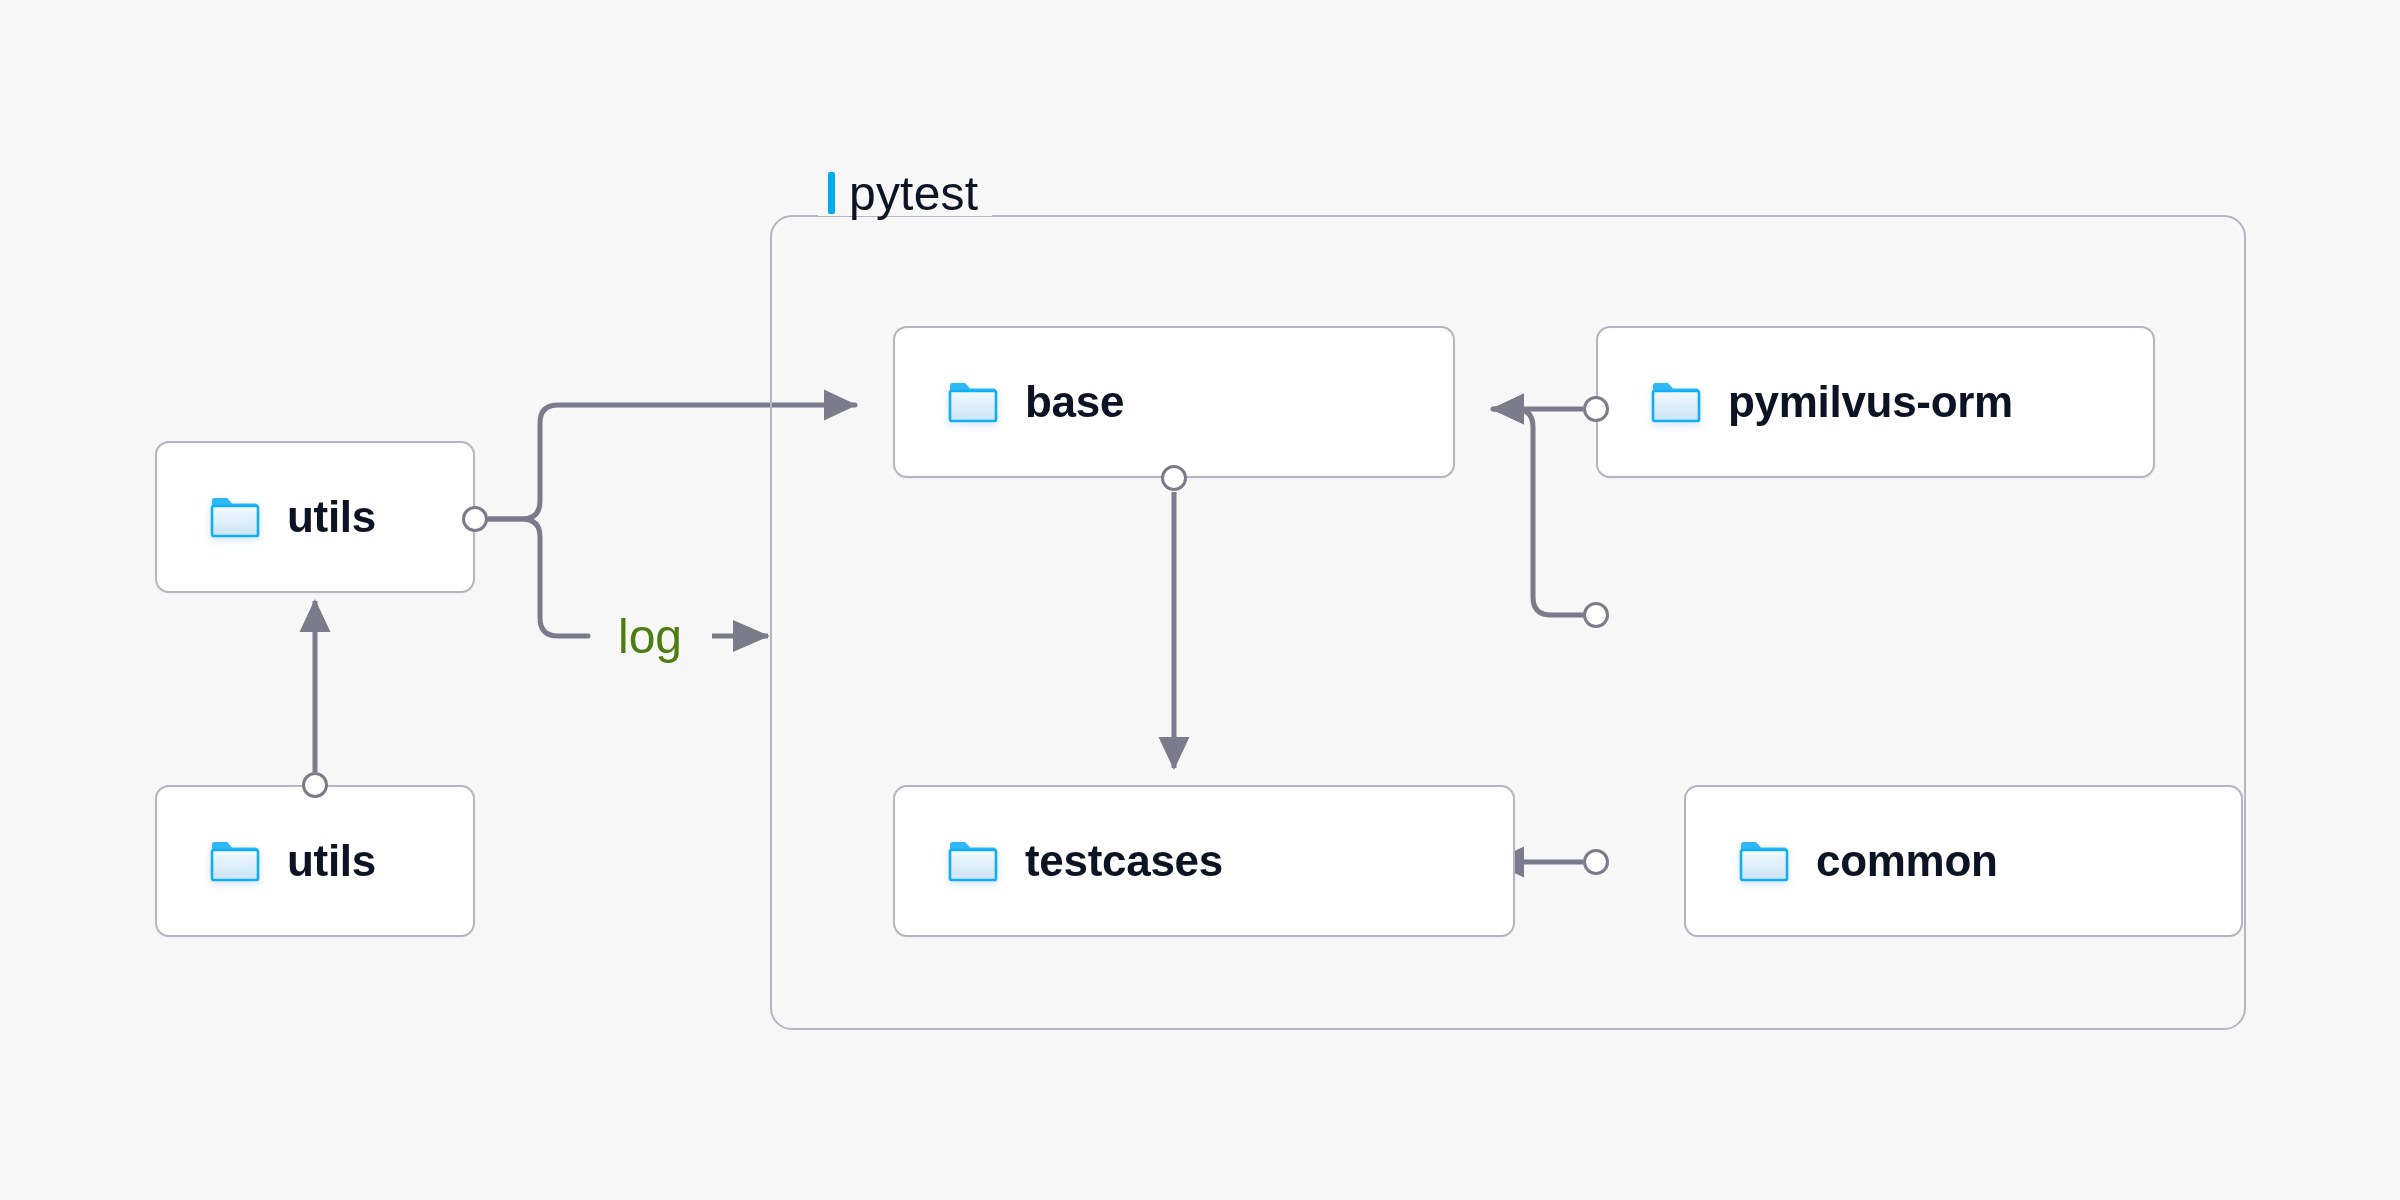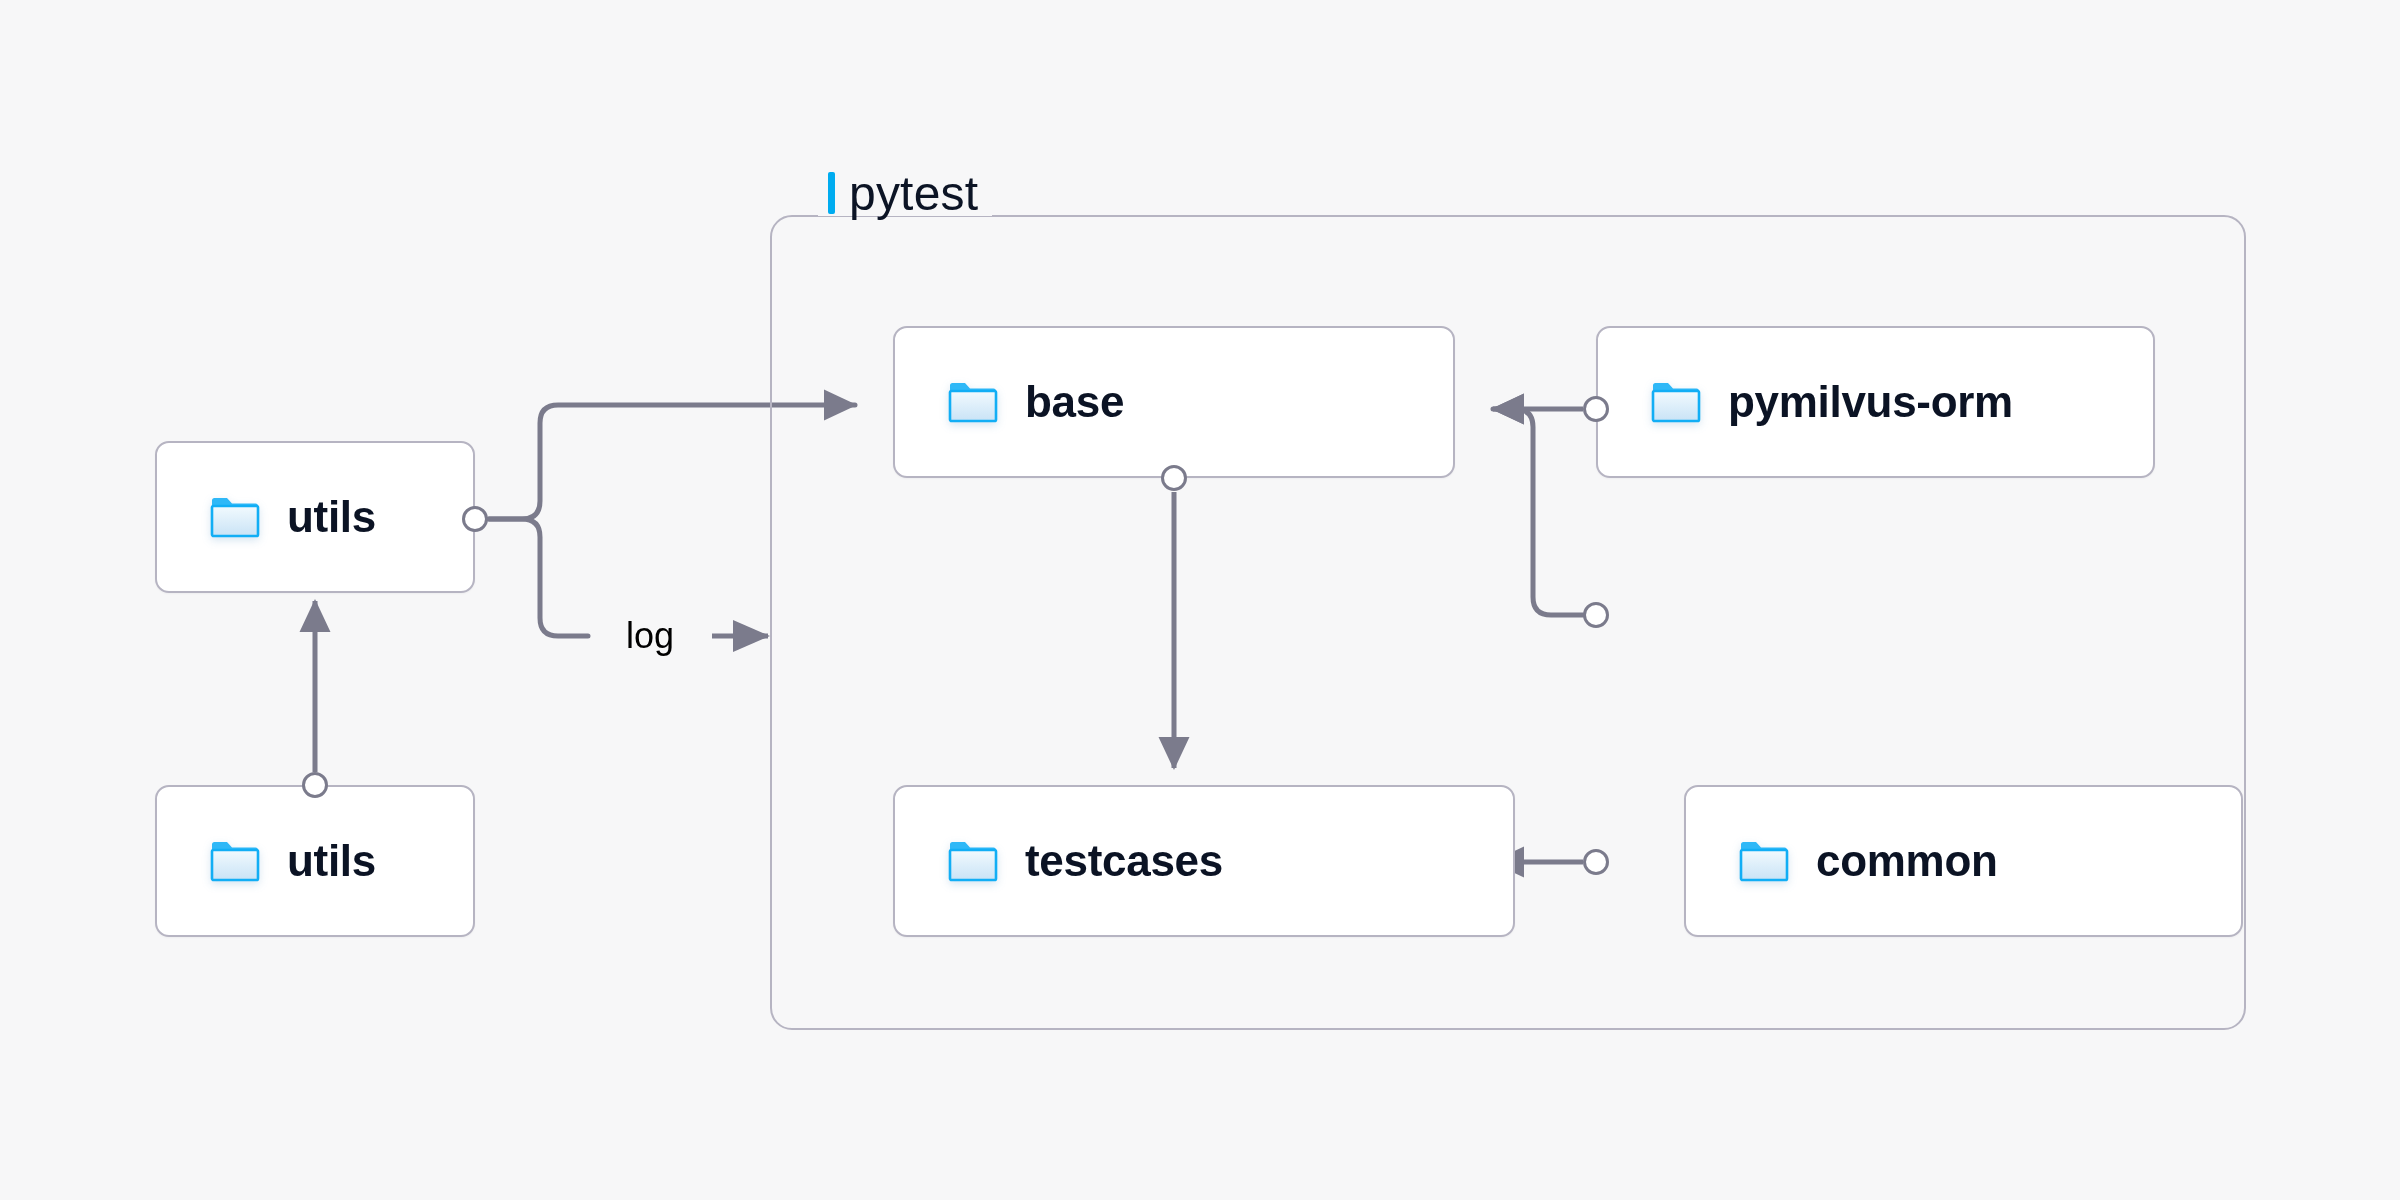--- a/index.html
+++ b/index.html
@@ -102,22 +102,22 @@
     box-sizing: border-box;
     border: 3px solid #7b7b8c;
     border-radius: 50%;
     background: #ffffff;
     transform: translate(-50%, -50%);
   }
 
   
   .edge-label {
     position: absolute;
-    font-size: 36px;
-    color: #000000;
+    font-size: 48px;
+    color: #4d7c0f;
     white-space: nowrap;
     transform: translate(-50%, -50%);
     background: #f7f7f8;
     padding: 0 8px;
   }
 </style>
 </head>
 <body>
 
 <div id="stage">

